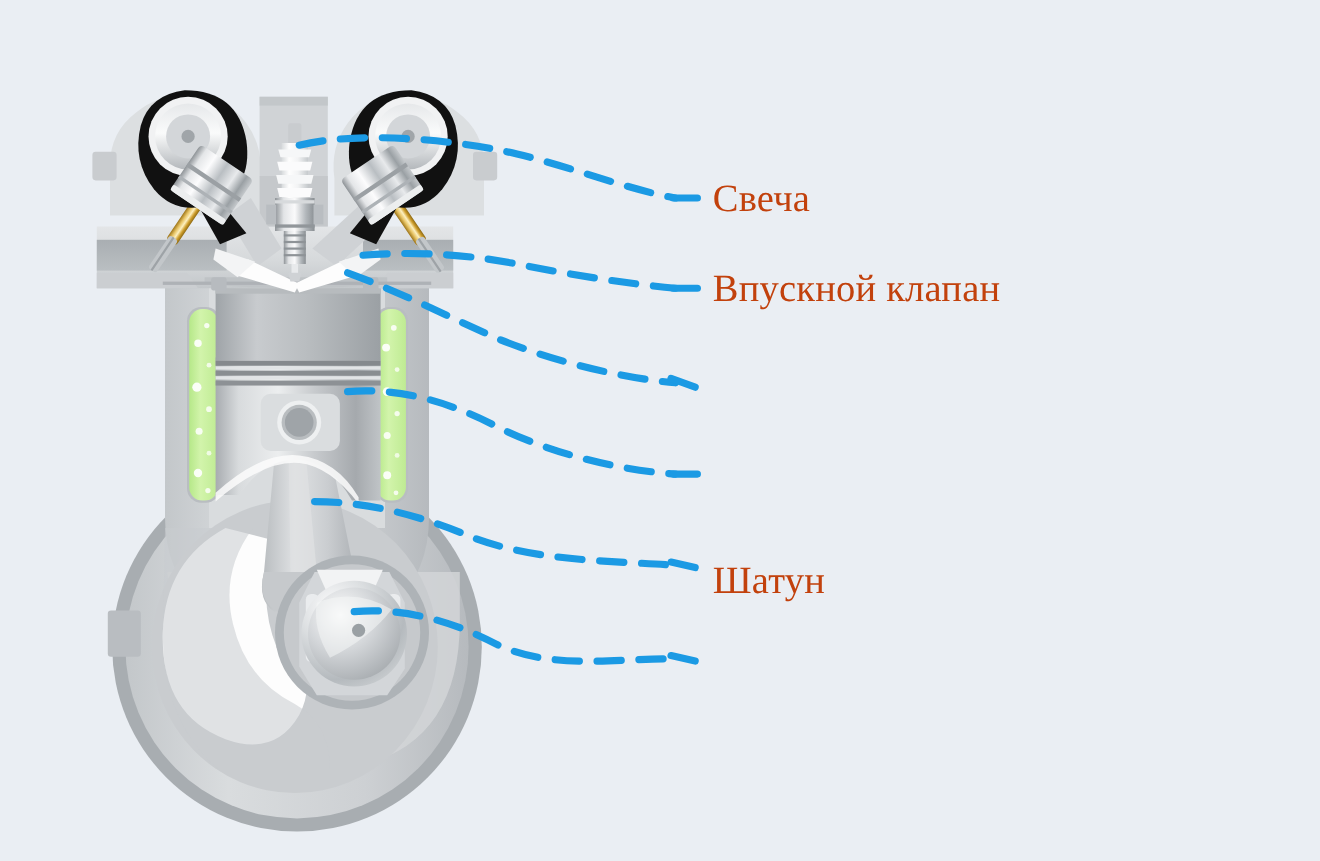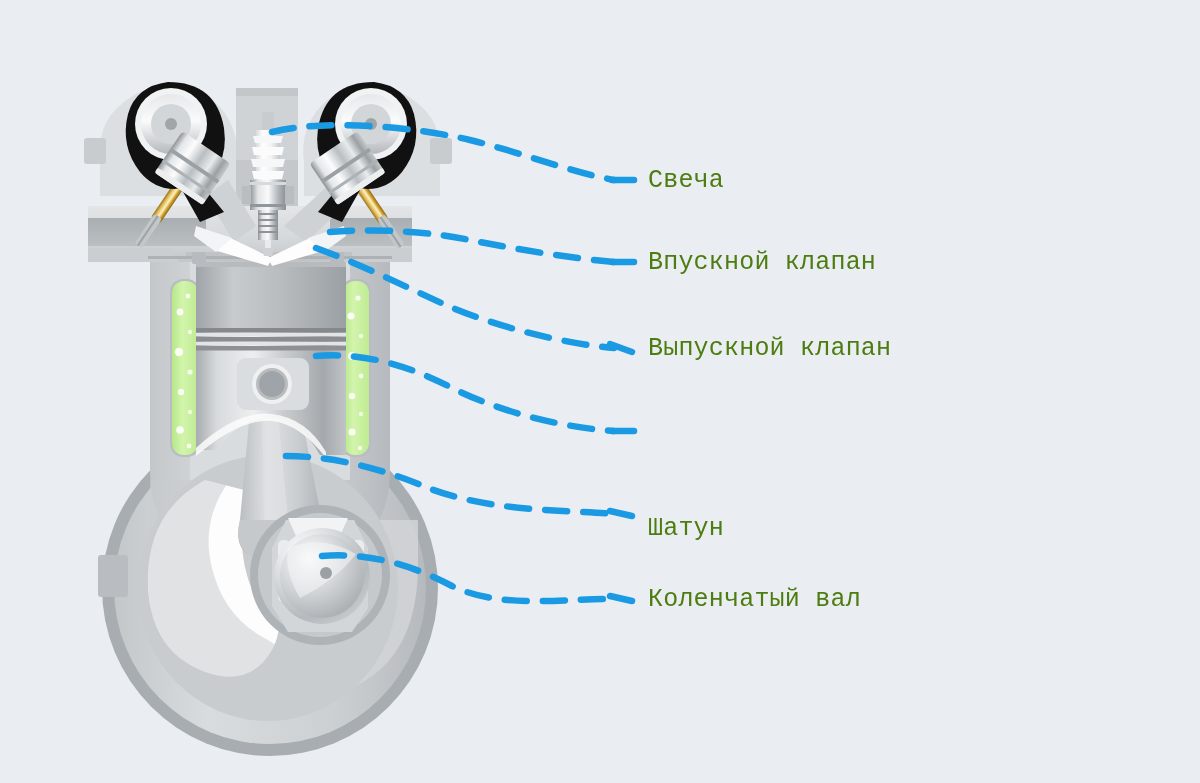--- a/index.html
+++ b/index.html
@@ -21,24 +21,24 @@
     width: 1200px;
     height: 783px;
   }
   .label-row {
     position: absolute;
     display: flex;
     align-items: center;
     white-space: nowrap;
   }
   .label-text {
-    font-family: Liberation Mono, monospace;
-    font-size: 25px;
+    font-family: Liberation Serif, serif;
+    font-size: 35px;
     font-weight: 400;
-    color: #4d7c0f;
+    color: #c2410c;
     letter-spacing: 0.2px;
     line-height: 1;
   }
 </style>
 </head>
 <body>
 
 <div id="stage">
 
   <svg id="diagram-svg" viewBox="0 0 1200 783" xmlns="http://www.w3.org/2000/svg">
@@ -374,23 +374,17 @@
       <line x1="610" y1="596" x2="632" y2="601"></line>
     </g>
   </svg>
 
   <div class="label-row" style="left:648px; top:180px; transform:translateY(-50%);">
     <span class="label-text">Свеча</span>
   </div>
   <div class="label-row" style="left:648px; top:262px; transform:translateY(-50%);align-items:center;">
     <span class="label-text">Впускной клапан</span>
   </div>
-  <div class="label-row" style="left:648px; top:348px; transform:translateY(-50%);">
-    <span class="label-text">Выпускной клапан</span>
-  </div>
   <div class="label-row" style="left:648px; top:528px; transform:translateY(-50%);">
     <span class="label-text">Шатун</span>
   </div>
-  <div class="label-row" style="left:648px; top:599px; transform:translateY(-50%);">
-    <span class="label-text">Коленчатый вал</span>
-  </div>
 
 </div>
 
 </body></html>

